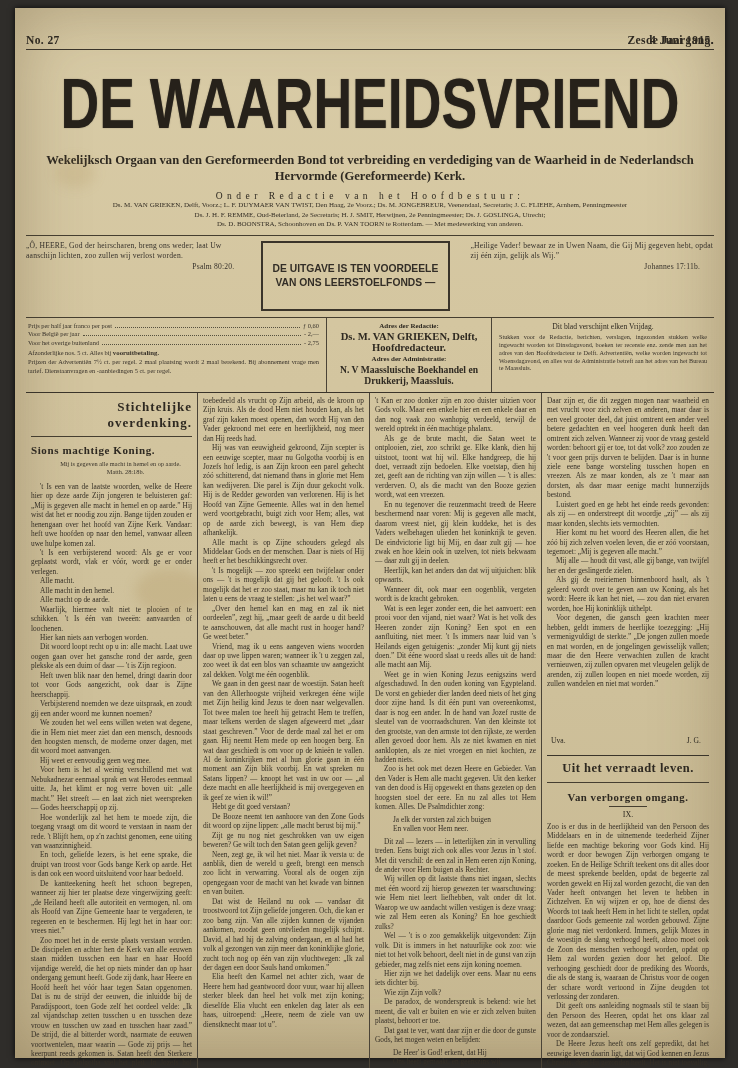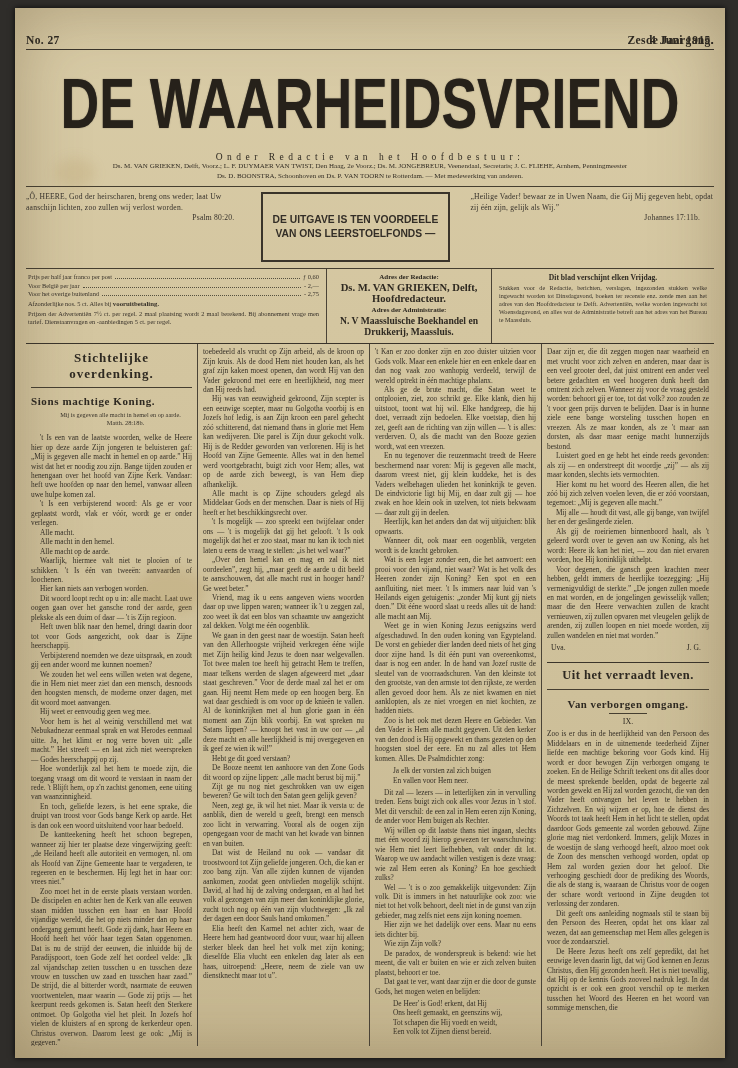--- a/index.html
+++ b/index.html
@@ -51,35 +51,35 @@
   .price-row{display:flex;align-items:baseline;}
   .price-row .dots{flex:1;border-bottom:1px dotted #55503f;margin:0 3px 1px 3px;}
   .price-note{margin-top:1px;}
   .price-note b{font-size:6.8px;}
   .price-advert{margin-top:1px;text-align:justify;}
   .cell-adres{flex:1;border-left:1px solid #4a4336;border-right:1px solid #4a4336;text-align:center;}
   .adres-label{font-weight:bold;font-size:7px;}
   .adres-line{font-weight:bold;font-size:10.6px;margin:1px 0 2px 0;}
   .adres-line2{font-weight:bold;font-size:9.6px;margin-top:1px;}
   .cell-publish{width:222px;}
-  .publish-title{font-weight:bold;font-size:7.6px;text-align:center;}
+  .publish-title{font-weight:normal;font-size:7.6px;text-align:center;}
   .publish-body{font-size:6.2px;line-height:7.9px;text-align:justify;margin-top:2px;color:#38322a;}
 
   
   .columns{display:flex;margin-top:0;height:702px;overflow:hidden;}
   .col{width:25%;padding:3px 5px 0 5px;border-right:1px solid #4a4336;}
   .col:last-child{border-right:0;}
   .para{margin:0;font-size:7.35px;line-height:9.45px;text-align:justify;color:#352f26;}
   .para.p{text-indent:9px;}
   .para.verse{white-space:pre-line;padding-left:18px;text-align:left;margin:3px 0;}
-  .art-section-head{font-weight:bold;font-size:13px;letter-spacing:1px;text-align:center;padding:3px 0 5px 0;border-bottom:1px solid #453e30;}
+  .art-section-head{font-weight:bold;font-size:13px;letter-spacing:1px;text-align:right;padding:3px 0 5px 0;border-bottom:1px solid #453e30;}
   .art-title{font-weight:bold;font-size:11px;letter-spacing:.6px;text-align:left;margin:7px 0 4px 0;}
   .epigraph{font-size:6.3px;line-height:8px;text-align:center;margin:0 0 6px 18px;color:#3a342b;}
   .epigraph .ref{margin-left:10px;}
-  .sig-row{display:flex;justify-content:space-between;font-size:7.6px;padding:3px 8px 4px 4px;}
+  .sig-row{display:flex;justify-content:space-between;font-size:7.6px;padding:3px 8px 4px 4px;margin-top:44px;}
   .s2-headwrap{margin-top:6px;border-top:1.5px solid #3a342a;border-bottom:1px solid #453e30;}
   .s2-heading{font-weight:bold;font-size:12.5px;letter-spacing:.5px;text-align:center;padding:5px 0 6px 0;}
   .s2-title{font-weight:bold;font-size:10.8px;letter-spacing:.5px;text-align:center;margin-top:8px;}
   .s2-rule{width:38px;border:0;border-top:1px solid #453e30;margin:3px auto;}
   .s2-number{font-size:8px;text-align:center;margin-bottom:3px;}
 </style>
 </head>
 <body>
 
 <div class="paper">
@@ -88,23 +88,25 @@
 
   <div class="toprow">
     <span>No. 27</span>
     <span class="c">4 Juni 1915.</span>
     <span>Zesde Jaargang.</span>
   </div>
   <hr class="rule toprule">
 
   <div class="title">DE WAARHEIDSVRIEND</div>
 
+  <div class="subtitle">Wekelijksch Orgaan van den Gereformeerden Bond tot verbreiding en verdediging van de Waarheid in de Nederlandsch Hervormde (Gereformeerde) Kerk.</div>
   <div class="redactie">Onder Redactie van het Hoofdbestuur:</div>
   <div class="editors">
     <div>Ds. M. VAN GRIEKEN, Delft, Voorz.; L. F. DUYMAER VAN TWIST, Den Haag, 2e Voorz.; Ds. M. JONGEBREUR, Veenendaal, Secretaris; J. C. FLIEHE, Arnhem, Penningmeester</div>
+    <div>Ds. J. H. F. REMME, Oud-Beierland, 2e Secretaris; H. J. SMIT, Herwijnen, 2e Penningmeester; Ds. J. GOSLINGA, Utrecht;</div>
     <div>Ds. D. BOONSTRA, Schoonhoven en Ds. P. VAN TOORN te Rotterdam. — Met medewerking van anderen.</div>
   </div>
   <hr class="rule-thin midrule">
 
   <div class="banner">
     <div class="verse-cell">
       <span>„Ô, HEERE, God der heirscharen, breng ons weder; laat Uw aanschijn lichten, zoo zullen wij verlost worden.</span>
       <span class="verse-ref">Psalm 80:20.</span>
     </div>
     <div class="fundbox-wrap">

